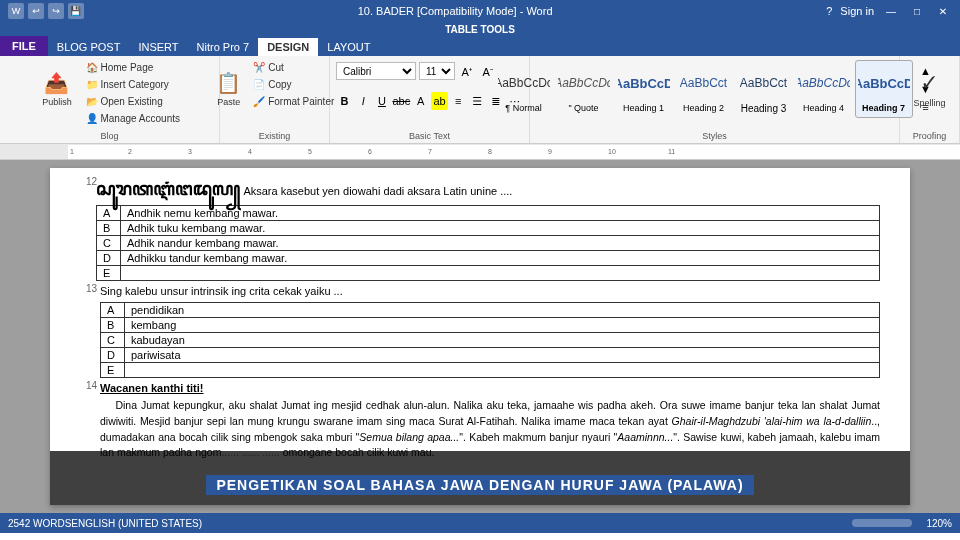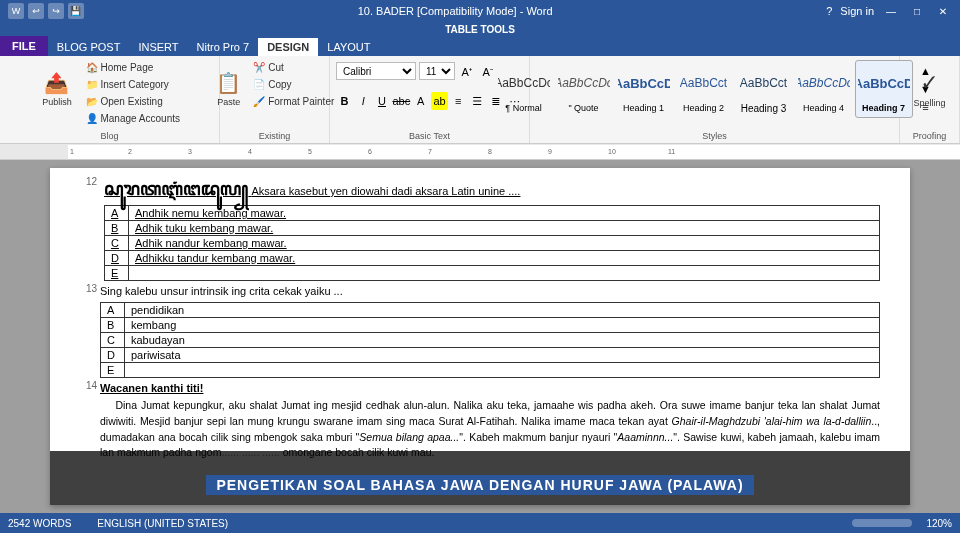--- a/index.html
+++ b/index.html
@@ -276,21 +276,21 @@
     .status-bar {
       height: 20px;
       background: #2b579a;
       display: flex;
       align-items: center;
       justify-content: space-between;
       padding: 0 8px;
       color: white;
       font-size: 10px;
     }
-    .status-left { display: flex; gap: 26px; align-items: center; }
+    .status-left { display: flex; gap: 0; align-items: center; }
     .status-right { display: flex; gap: 14px; align-items: center; }
     .zoom-slider { width: 60px; height: 8px; background: rgba(255,255,255,0.3); border-radius: 4px; }
 
     
     .proofing-btn {
       display: flex;
       flex-direction: column;
       align-items: center;
       justify-content: center;
       width: 44px;
@@ -481,21 +481,21 @@
     <span style="position:absolute; left:540px; font-size:7px;">10</span>
     <span style="position:absolute; left:600px; font-size:7px;">11</span>
   </div>
 </div>
 
 <div class="doc-area">
   <div class="page">
 
     <div style="position:relative; margin-bottom:2px;">
       <span class="line-num">12</span>
-      <div style="margin-left:24px;text-decoration:underline;">
+      <div style="margin-left:16px;">
         <div class="doc-text">
           <span class="special-font">ꦱꦸꦫꦠꦆꦁꦔꦢꦸꦭ꧀</span>
           <span>Aksara kasebut yen diowahi dadi aksara Latin unine ....</span>
         </div>
         <table class="doc-table">
           <tbody>
               <tr>
             <td class="col-letter">A</td>
             <td>Andhik nemu kembang mawar.</td>
           </tr>

